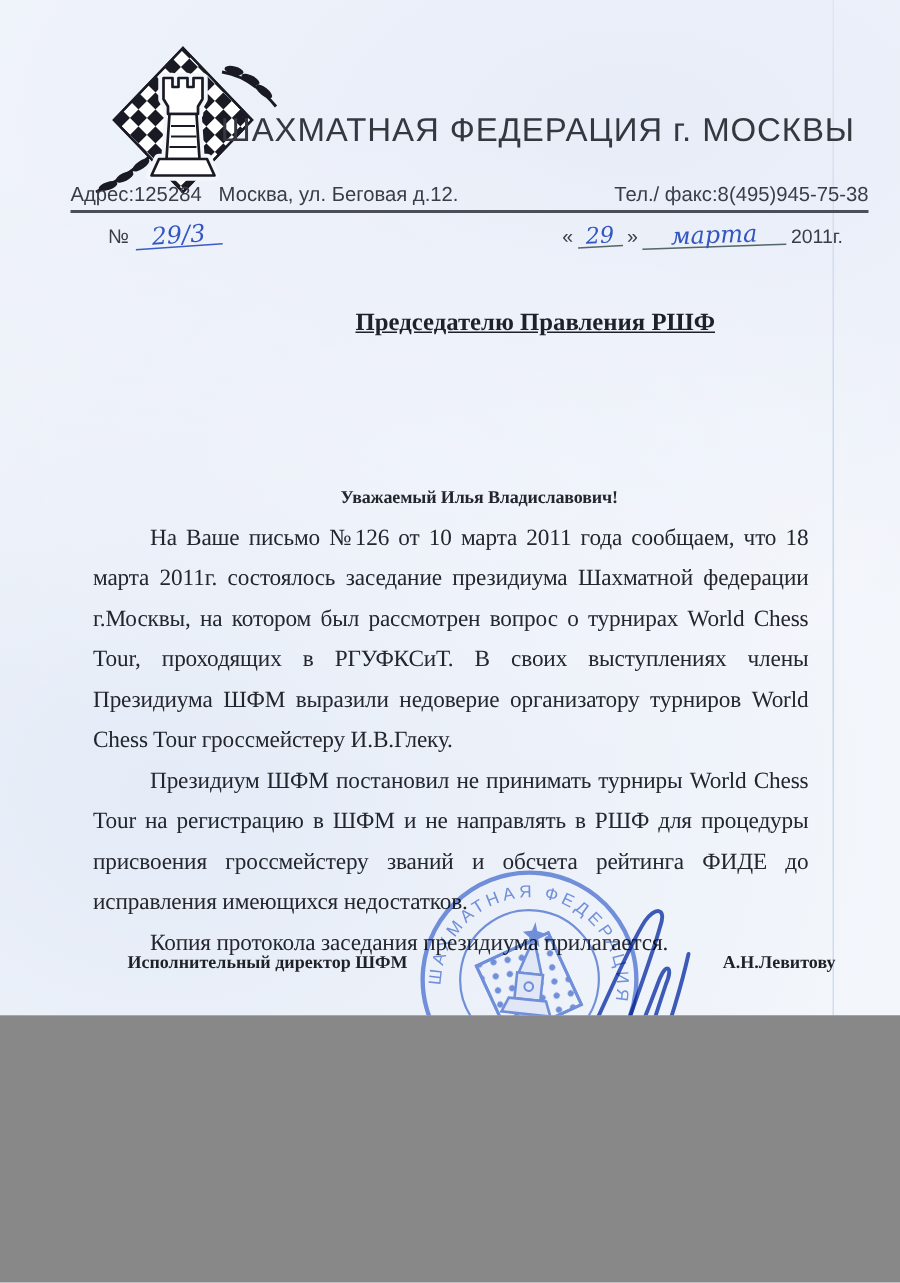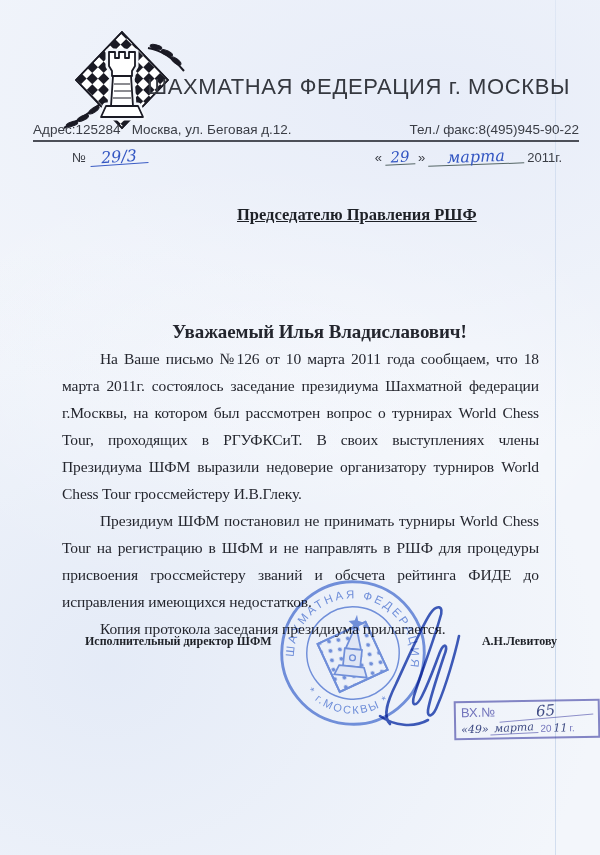--- a/index.html
+++ b/index.html
@@ -1,51 +1,51 @@
 <!DOCTYPE html>
 <html><head>
 <meta charset="utf-8">
 <style>
   html,body{margin:0;padding:0;background:#888;}
   .page{
-    position:relative;width:600px;height:855px;overflow:hidden;
+    position:relative;width:600px;height:677px;overflow:hidden;
     background:#f3f6fb;
     background-image:
       radial-gradient(900px 500px at 70% 12%, rgba(222,229,246,.55), transparent 70%),
       radial-gradient(700px 600px at 18% 78%, rgba(214,224,243,.5), transparent 70%),
       radial-gradient(500px 300px at 45% 45%, rgba(255,255,255,.6), transparent 75%);
     font-family:"Liberation Serif", serif;
     color:#23262d;
   }
   .scan-line{position:absolute;left:555px;top:0;width:1px;height:100%;
     background:linear-gradient(180deg, rgba(150,178,216,.15), rgba(150,178,216,.5) 60%, rgba(150,178,216,.35));}
   
   .logo{position:absolute;left:56px;top:24px;width:132px;height:114px;}
   .org-title{position:absolute;left:147px;top:74px;font-family:"Liberation Sans",sans-serif;
     font-size:22px;letter-spacing:.6px;color:#35383f;white-space:nowrap;}
-  .addr-row{position:absolute;left:33px;right:21px;top:122px;display:flex;justify-content:space-between;
+  .addr-row{position:absolute;left:47px;right:21px;top:122px;display:flex;justify-content:space-between;
     font-family:"Liberation Sans",sans-serif;font-size:13.5px;color:#3a3d45;
     border-bottom:2px solid #4c4f58;padding-bottom:3px;white-space:nowrap;}
   
   .ref-row{position:absolute;left:72px;right:38px;top:149px;display:flex;justify-content:space-between;
     font-family:"Liberation Sans",sans-serif;font-size:13px;color:#3a3d45;align-items:flex-end;}
   .hw{font-family:"DejaVu Serif",serif;font-style:italic;color:#3356c2;}
   .num-blank{display:inline-block;min-width:52px;border-bottom:1.5px solid #3b5cc4;text-align:center;
     font-size:16px;transform:rotate(-4deg);padding:0 3px;line-height:15px;}
   .date-part{display:flex;align-items:flex-end;gap:3px;}
   .day-blank{display:inline-block;min-width:30px;border-bottom:1.2px solid #566;text-align:center;
     font-size:15px;line-height:14px;transform:rotate(-3deg);}
   .month-blank{display:inline-block;min-width:96px;border-bottom:1.2px solid #566;text-align:center;
     font-size:16px;line-height:14px;transform:rotate(-2deg);}
   
   .recipient{position:absolute;left:237px;top:203px;font-weight:bold;font-size:16.5px;line-height:24px;color:#1e2127;text-decoration:underline;}
   
   .body-block{position:absolute;left:62px;top:318px;width:477px;font-size:15.5px;line-height:27px;
     letter-spacing:-.1px;text-align:justify;color:#24262e;}
-  .salutation{text-align:center;font-weight:bold;font-size:19px;margin:0 0 9px 0;}
+  .salutation{text-align:center;font-weight:bold;font-size:12px;margin:0 0 9px 0;}
   .body-block p{margin:0;text-indent:38px;}
   .body-block p.last{text-align:left;}
   
   .sig-row{position:absolute;left:85px;right:43px;top:634px;display:flex;justify-content:space-between;
     font-weight:bold;font-size:12px;color:#1e2127;white-space:nowrap;}
   
   .stamp{position:absolute;left:276px;top:576px;width:154px;height:154px;opacity:.82;
     mix-blend-mode:multiply;transform:rotate(6deg);}
   .stamp-arc-top{font-family:"Liberation Sans",sans-serif;font-size:12px;letter-spacing:2.6px;fill:#5b80d8;}
   .stamp-arc-bottom{font-family:"Liberation Sans",sans-serif;font-size:11.5px;letter-spacing:2px;fill:#5b80d8;}
@@ -106,21 +106,21 @@
         <path d="M50 82 L82 82 L87 93 L45 93 Z"></path>
         <path d="M58 60 H 74 M58 67 H 75 M57 74 H 75" fill="none" stroke-width="1.2"></path>
       </g>
     </g>
   </svg>
 
   <div class="org-title">ШАХМАТНАЯ ФЕДЕРАЦИЯ г. МОСКВЫ</div>
 
   <div class="addr-row">
     <span>Адрес:125284&nbsp;&nbsp;&nbsp;Москва, ул. Беговая д.12.</span>
-    <span>Тел./ факс:8(495)945-90-22</span>
+    <span>Тел./ факс:8(495)945-75-38</span>
   </div>
 
   <div class="ref-row">
     <span>
       <span>№</span>
       <span class="hw num-blank">29/3</span>
     </span>
     <span class="date-part">
       <span>«</span>
       <span class="hw day-blank">29</span>

